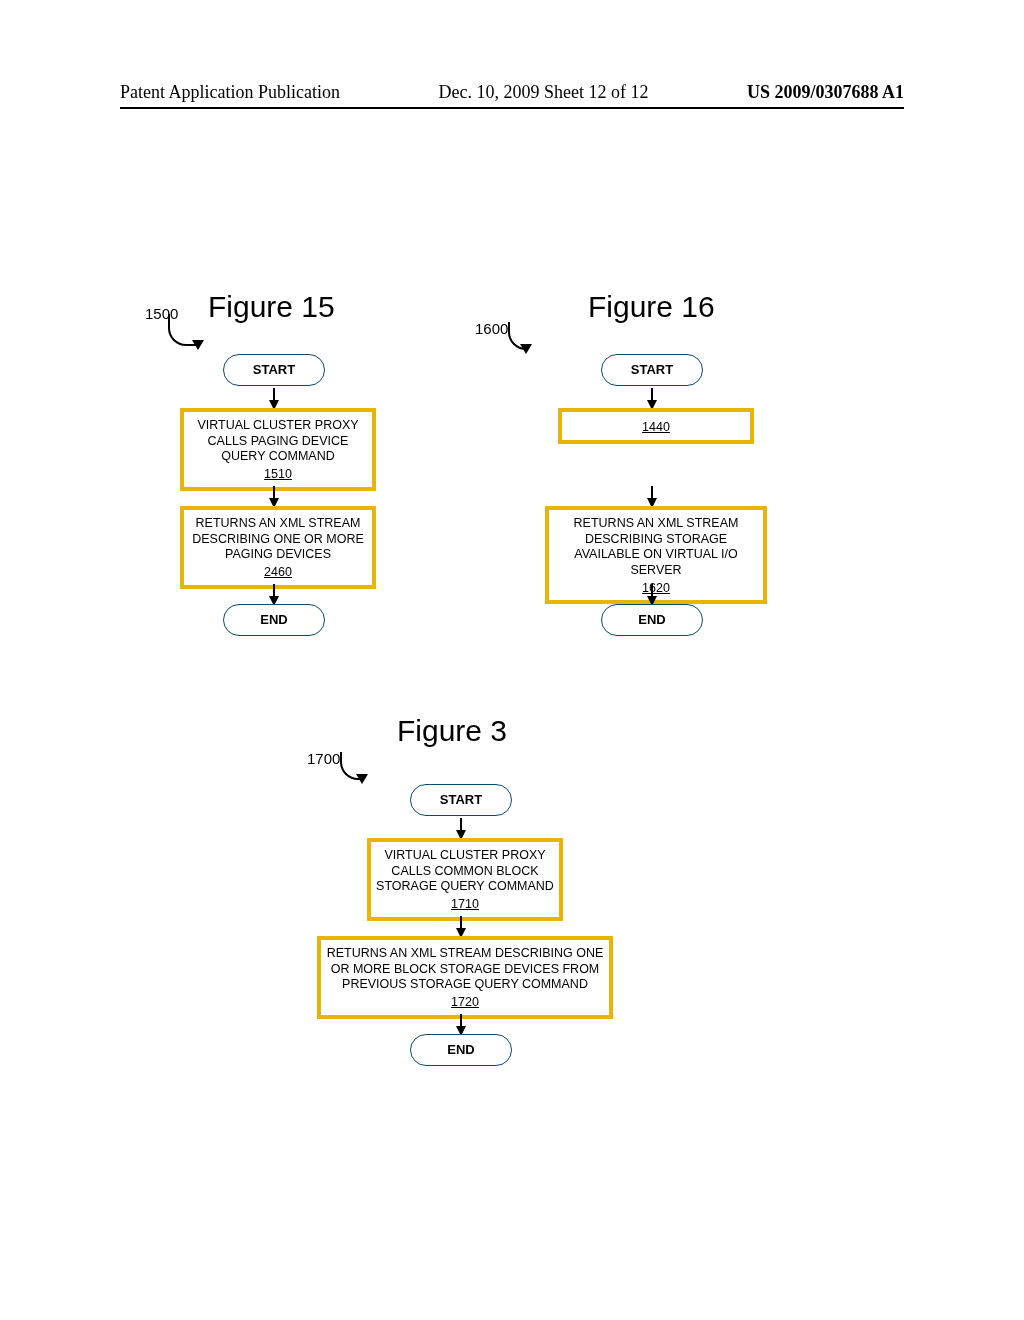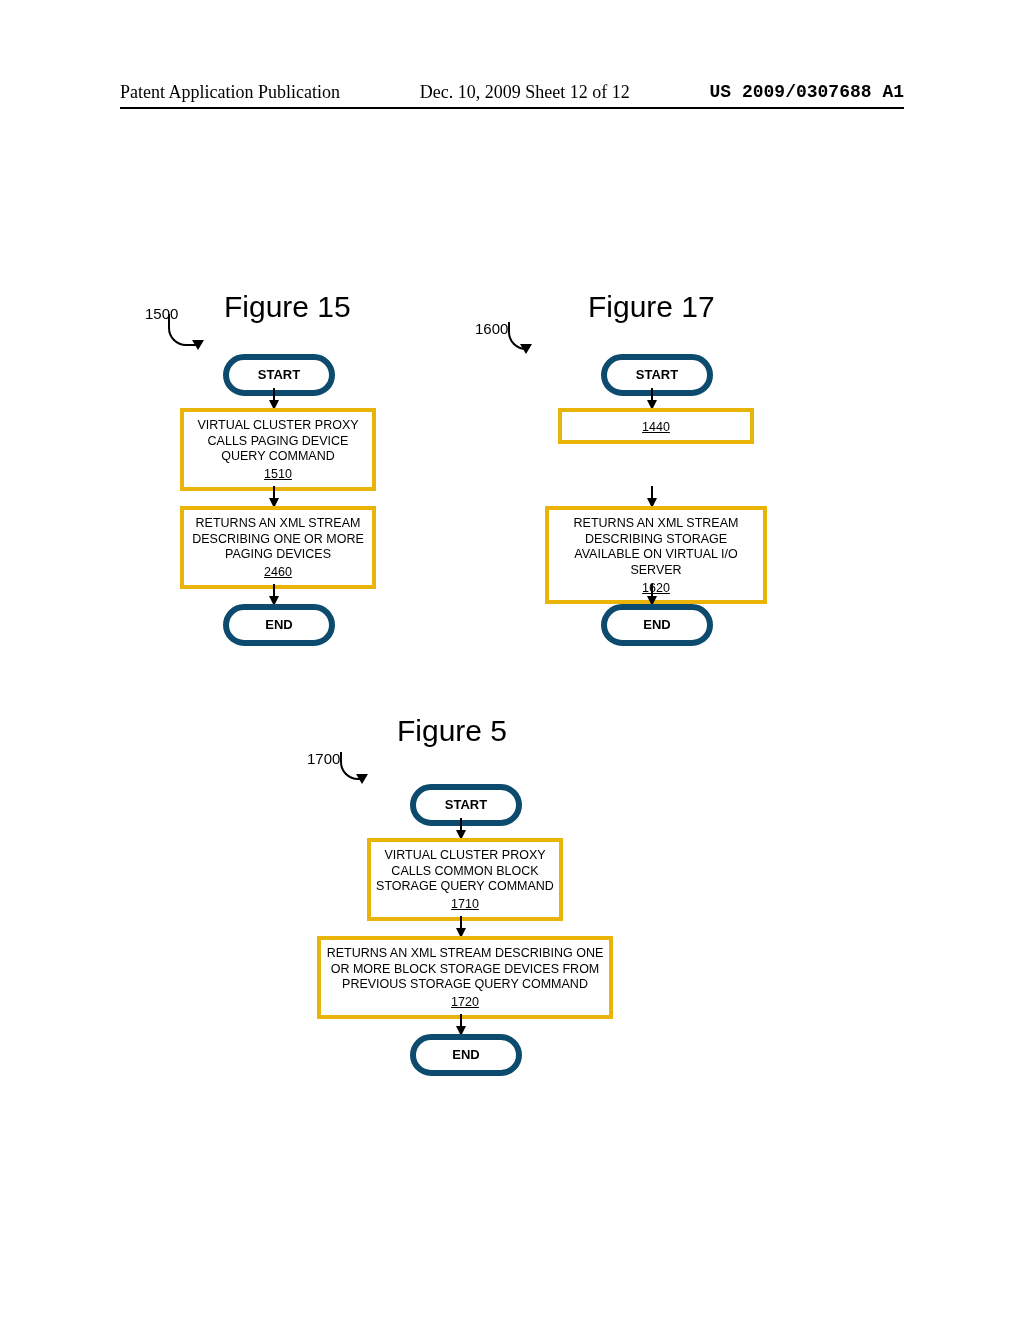--- a/index.html
+++ b/index.html
@@ -18,38 +18,38 @@
     left: 120px;
     right: 120px;
     font-size: 18px;
     display: flex;
     justify-content: space-between;
     border-bottom: 2px solid #000;
     padding-bottom: 4px;
   }
   .header .left { font-family: "Times New Roman", serif; }
   .header .mid { font-family: "Times New Roman", serif; }
-  .header .right { font-family: Liberation Mono, monospace; font-weight: bold; }
+  .header .right { font-family: Liberation Serif, serif; font-weight: bold; }
 
   .fig-title {
     font-family: Arial, Helvetica, sans-serif;
     font-size: 30px;
     font-weight: 500;
     position: absolute;
     text-align: center;
   }
 
   .fig-ref {
     position: absolute;
     font-size: 15px;
     font-family: Arial, Helvetica, sans-serif;
   }
 
   .terminator {
-    border: 6px solid #0c4a6e;
+    border: 1px solid #0c4a6e;
     border-radius: 22px;
     width: 100px;
     height: 30px;
     line-height: 30px;
     text-align: center;
     font-size: 13px;
     font-weight: bold;
     position: absolute;
     background: #fff;
   }
@@ -94,21 +94,21 @@
 </style>
 </head>
 <body>
 
 <div class="header">
   <span class="left">Patent Application Publication</span>
   <span class="mid">Dec. 10, 2009  Sheet 12 of 12</span>
   <span class="right">US 2009/0307688 A1</span>
 </div>
 
-<div class="fig-title" style="left:224px; top:290px;">Figure 15</div>
+<div class="fig-title" style="left:208px; top:290px;">Figure 15</div>
 <div class="fig-ref" style="left:145px; top:305px;">1500</div>
 <div class="hook" style="left:168px; top:314px;"></div>
 <div class="hook-arrowhead" style="left:192px; top:340px;"></div>
 
 <div class="terminator" style="left:223px; top:354px;">START</div>
 
 <svg class="connector" style="left:273px; top:388px;" width="2" height="22">
   <line x1="1" y1="0" x2="1" y2="14" stroke="#000" stroke-width="2"></line>
   <polygon points="-4,12 6,12 1,22" fill="#000"></polygon>
 </svg>
@@ -128,21 +128,21 @@
   <span class="step-no">2460</span>
 </div>
 
 <svg class="connector" style="left:273px; top:584px;" width="2" height="22">
   <line x1="1" y1="0" x2="1" y2="14" stroke="#000" stroke-width="2"></line>
   <polygon points="-4,12 6,12 1,22" fill="#000"></polygon>
 </svg>
 
 <div class="terminator" style="left:223px; top:604px;">END</div>
 
-<div class="fig-title" style="left:588px; top:290px;">Figure 17</div>
+<div class="fig-title" style="left:588px; top:290px;">Figure 16</div>
 <div class="fig-ref" style="left:475px; top:320px;">1600</div>
 <div class="hook" style="left:508px; top:322px; width:18px; height:26px;"></div>
 <div class="hook-arrowhead" style="left:520px; top:344px;"></div>
 
 <div class="terminator" style="left:601px; top:354px;">START</div>
 
 <svg class="connector" style="left:651px; top:388px;" width="2" height="22">
   <line x1="1" y1="0" x2="1" y2="14" stroke="#000" stroke-width="2"></line>
   <polygon points="-4,12 6,12 1,22" fill="#000"></polygon>
 </svg>
@@ -161,21 +161,21 @@
   <span class="step-no">1620</span>
 </div>
 
 <svg class="connector" style="left:651px; top:584px;" width="2" height="22">
   <line x1="1" y1="0" x2="1" y2="14" stroke="#000" stroke-width="2"></line>
   <polygon points="-4,12 6,12 1,22" fill="#000"></polygon>
 </svg>
 
 <div class="terminator" style="left:601px; top:604px;">END</div>
 
-<div class="fig-title" style="left:397px; top:714px;">Figure 5</div>
+<div class="fig-title" style="left:397px; top:714px;">Figure 3</div>
 <div class="fig-ref" style="left:307px; top:750px;">1700</div>
 <div class="hook" style="left:340px; top:752px; width:22px; height:26px;"></div>
 <div class="hook-arrowhead" style="left:356px; top:774px;"></div>
 
 <div class="terminator" style="left:410px; top:784px;">START</div>
 
 <svg class="connector" style="left:460px; top:818px;" width="2" height="22">
   <line x1="1" y1="0" x2="1" y2="14" stroke="#000" stroke-width="2"></line>
   <polygon points="-4,12 6,12 1,22" fill="#000"></polygon>
 </svg>

